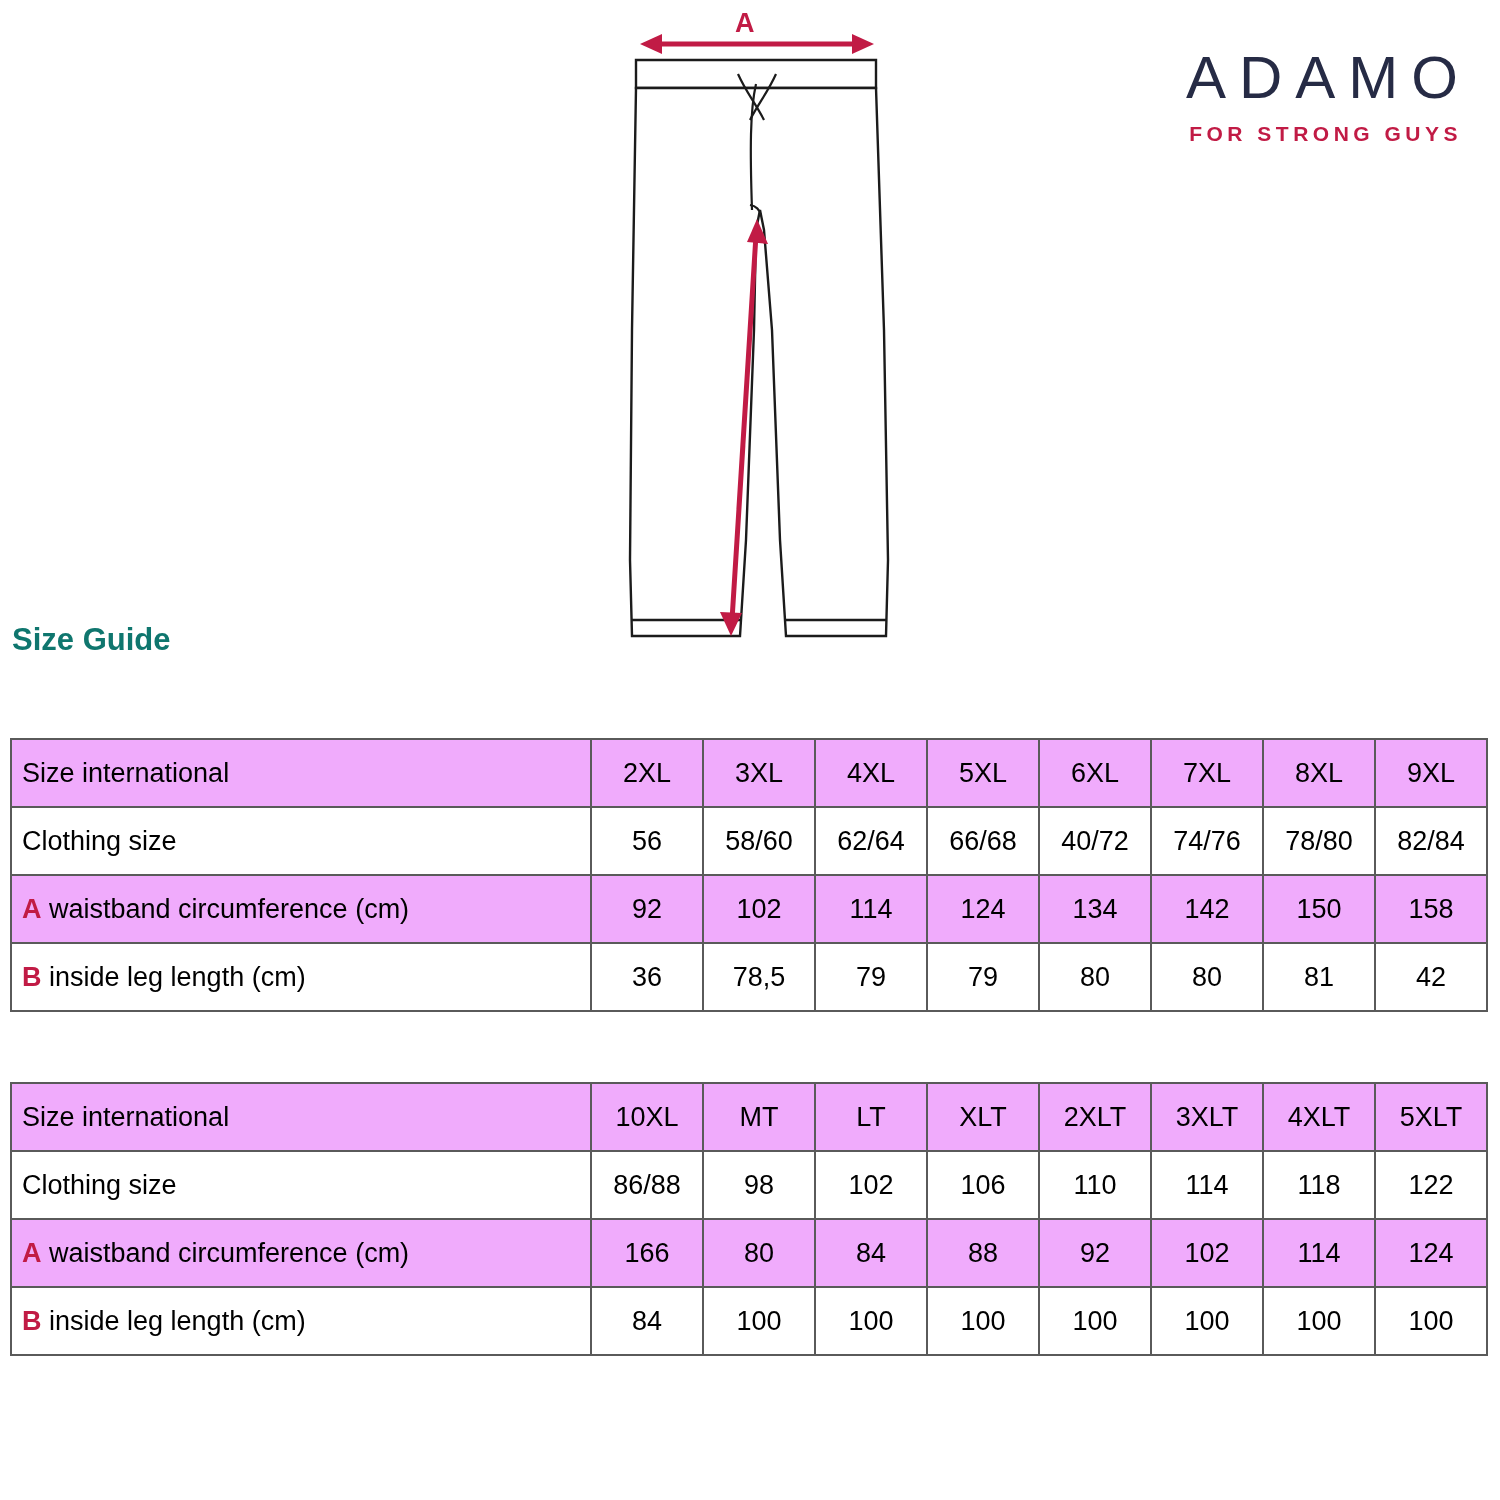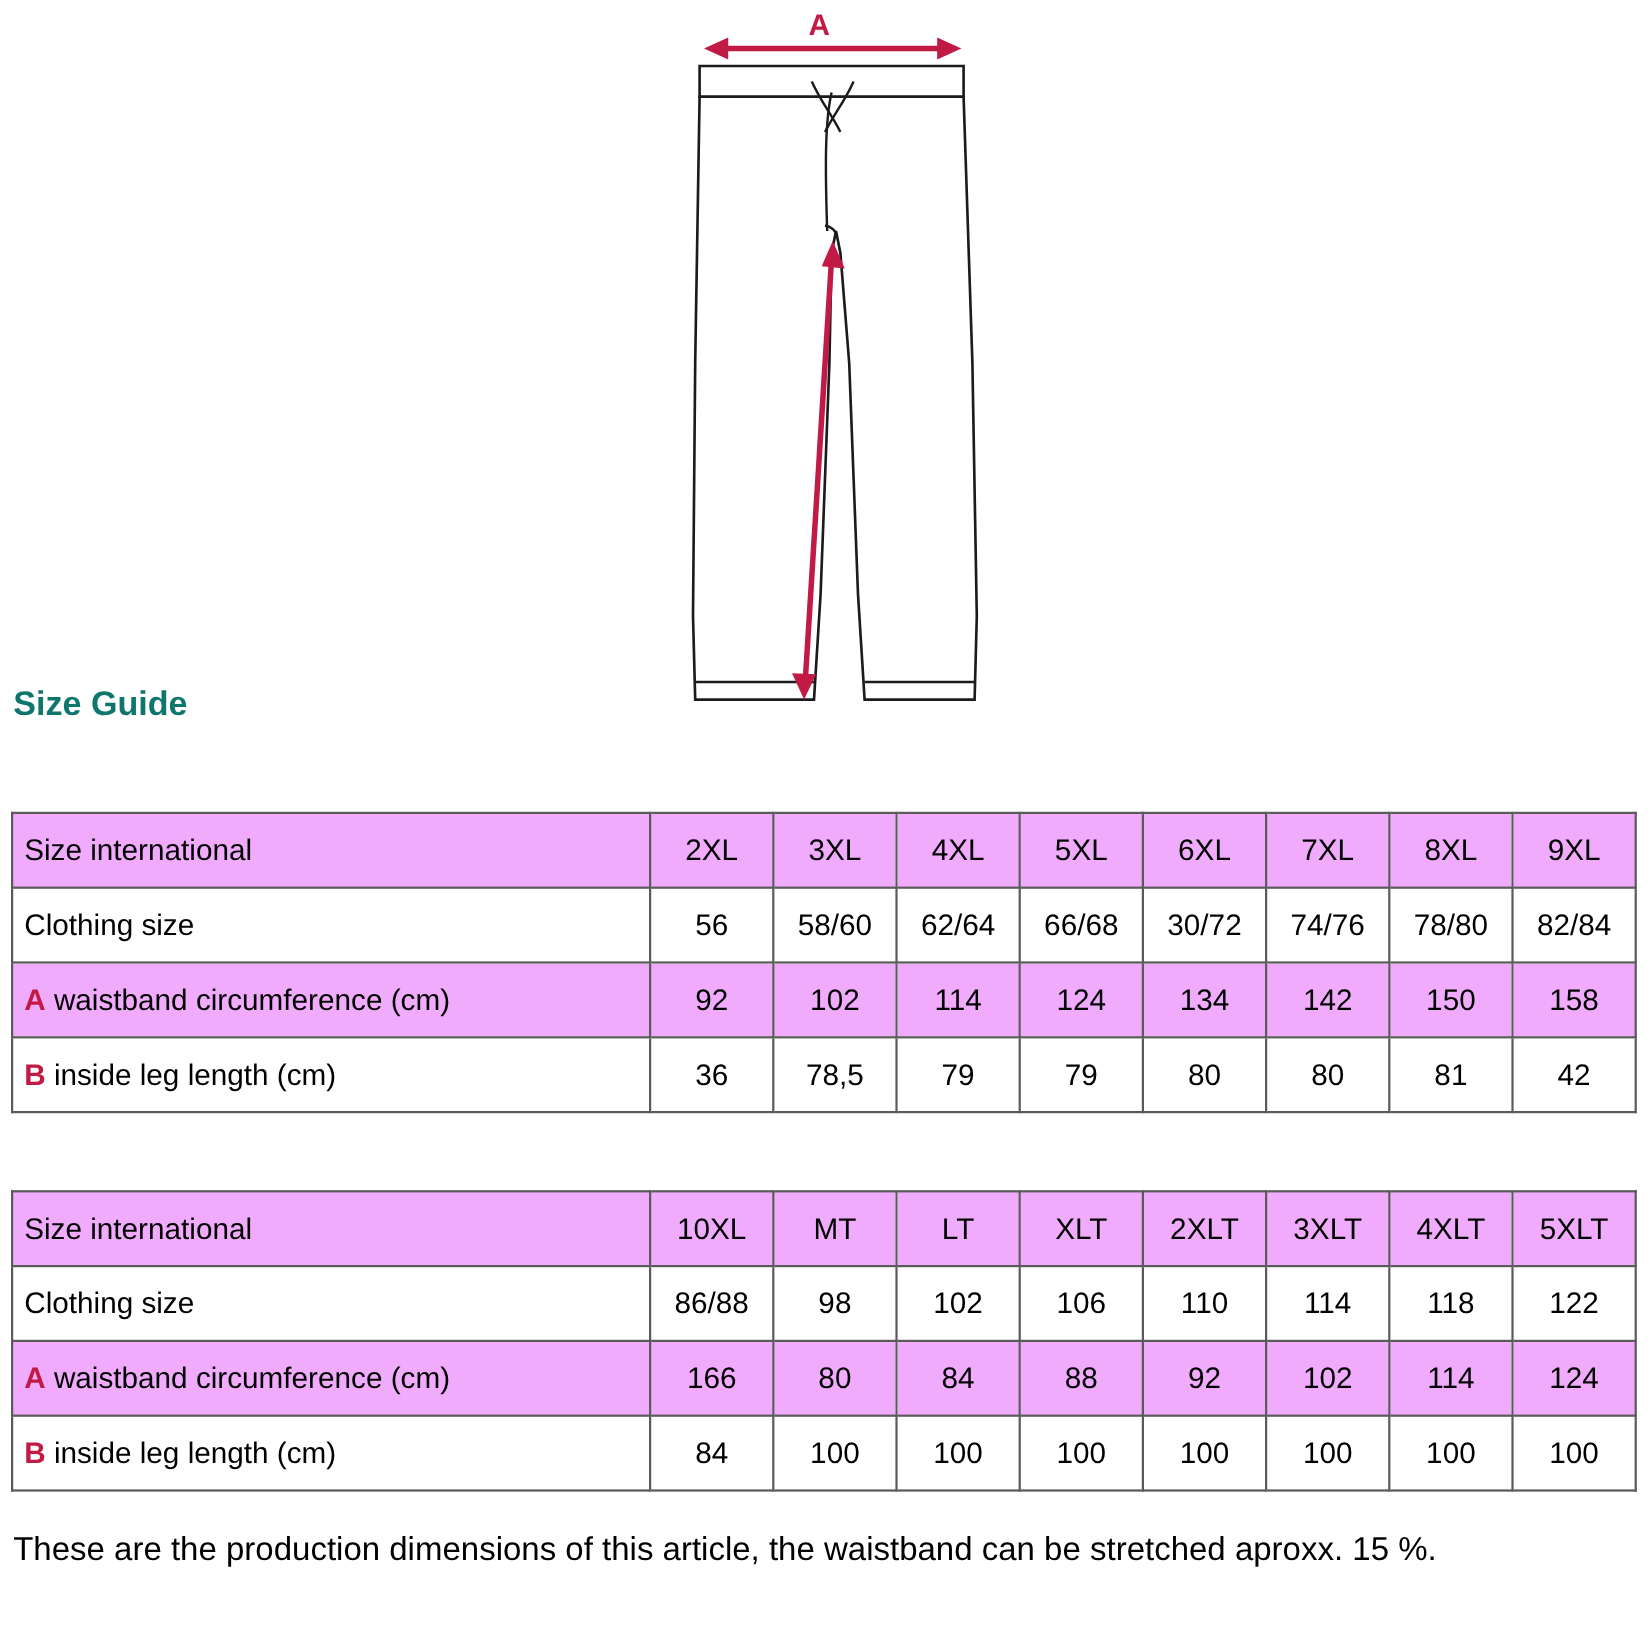--- a/index.html
+++ b/index.html
@@ -120,20 +120,24 @@
     font-size: 30px;
     line-height: 1.28;
     color: #000;
   }
 </style>
 </head>
 <body>
 
 <div class="page">
 
+  <div class="logo-block">
+    <div class="logo-main">ADAMO</div>
+    <div class="logo-sub">FOR STRONG GUYS</div>
+  </div>
 
   <div class="label-A">A</div>
   <div class="label-B">B</div>
 
   <svg class="illustration" viewBox="0 0 320 660">
 
     <g stroke="#c11b45" stroke-width="5" fill="none">
       <line x1="52" y1="44" x2="262" y2="44"></line>
     </g>
     <polygon points="40,44 62,34 62,54" fill="#c11b45"></polygon>
@@ -201,21 +205,21 @@
         <td>7XL</td>
         <td>8XL</td>
         <td>9XL</td>
       </tr>
       <tr class="plain">
         <td class="label"><span class="mark"></span><span>Clothing size</span></td>
         <td>56</td>
         <td>58/60</td>
         <td>62/64</td>
         <td>66/68</td>
-        <td>30/72</td>
+        <td>40/72</td>
         <td>74/76</td>
         <td>78/80</td>
         <td>82/84</td>
       </tr>
       <tr class="shaded">
         <td class="label"><span class="mark">A</span><span> waistband circumference (cm)</span></td>
         <td>92</td>
         <td>102</td>
         <td>114</td>
         <td>124</td>
@@ -291,15 +295,14 @@
         <td>100</td>
         <td>100</td>
         <td>100</td>
         <td>100</td>
         <td>100</td>
         <td>100</td>
       </tr>
     </tbody>
   </table>
 
-  <div class="footnote">These are the production dimensions of this article, the waistband can be stretched aproxx. 15 %.</div>
 
 </div>
 
 </body></html>

